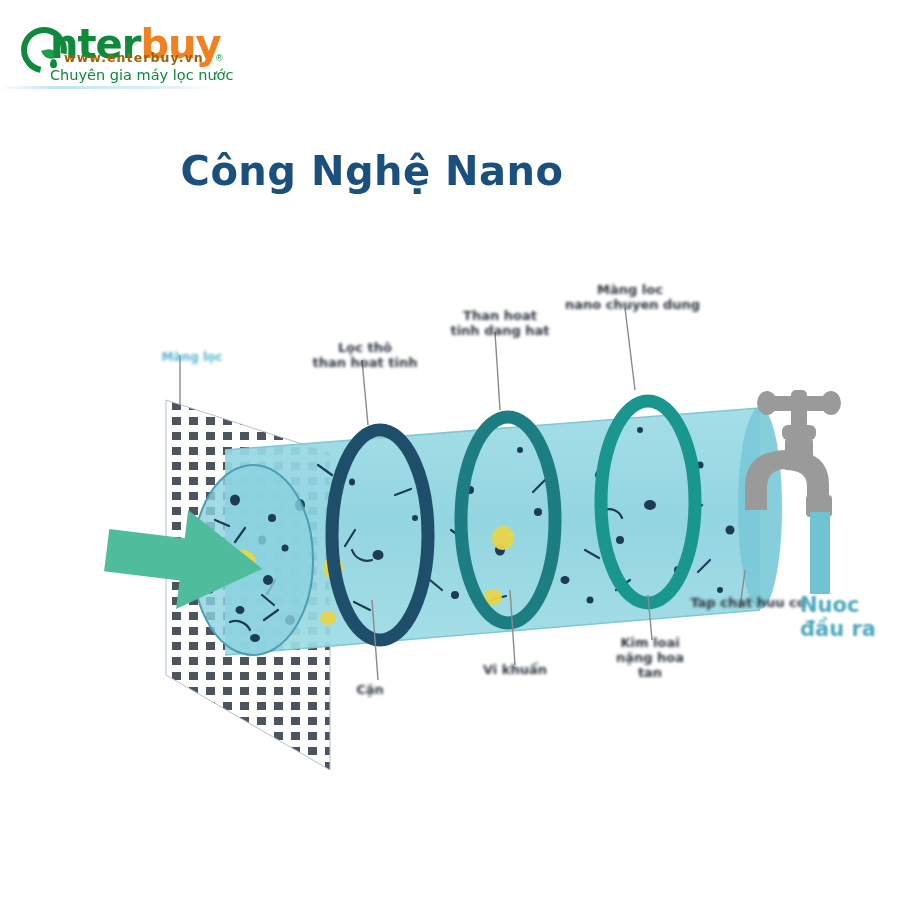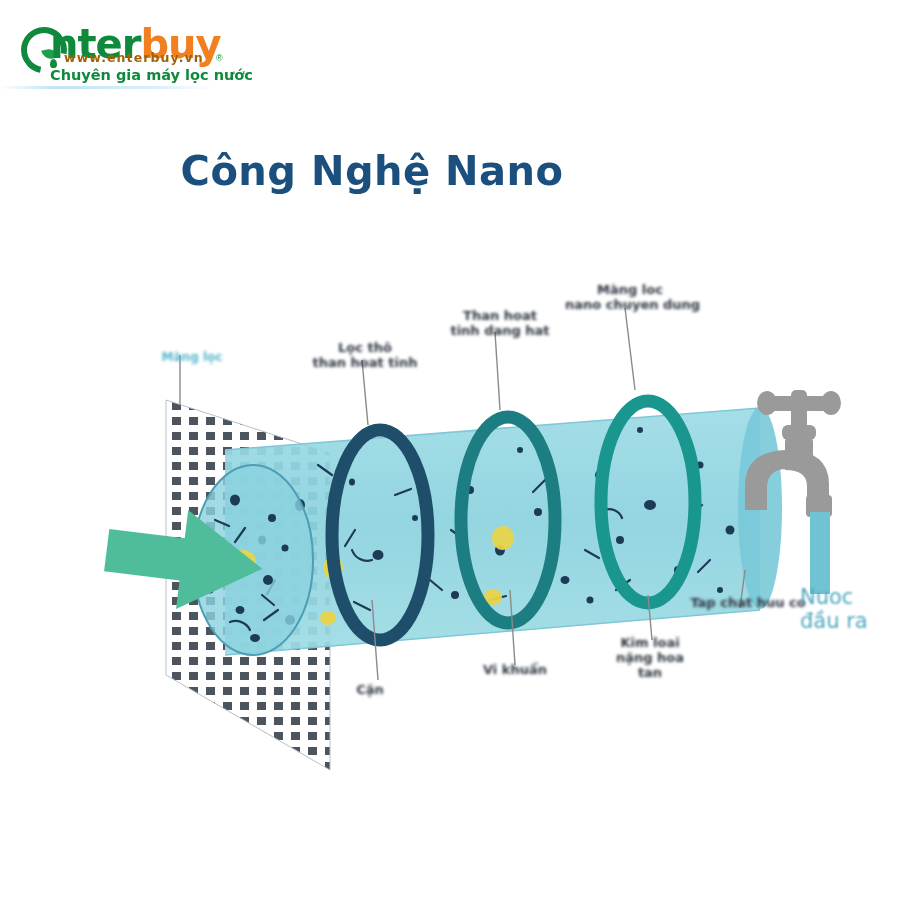--- a/index.html
+++ b/index.html
@@ -39,21 +39,21 @@
   #logo-url{
     position:absolute;left:44px;top:27px;
     font-size:12.5px;font-weight:bold;letter-spacing:1.1px;
     color:#a16207;font-family:"DejaVu Sans", sans-serif;white-space:nowrap;
   }
   #logo-reg{
     position:absolute;left:196px;top:30px;font-size:9px;color:#0F8A3C;
   }
   #logo-tagline{
     position:absolute;left:30px;top:44px;
-    font-size:14.5px;font-weight:bold;color:#0F8A3C;
+    font-size:14.5px;font-weight:normal;color:#0F8A3C;
     font-family:"DejaVu Sans", sans-serif;white-space:nowrap;
   }
   #header-rule{
     position:absolute;left:0;top:69px;width:215px;height:3px;
     background:linear-gradient(90deg,#ffffff 0%,#BFE4F5 25%,#DCEFFA 75%,#ffffff 100%);
   }
 
   
   #page-title{
     position:absolute;left:0;top:148px;width:744px;
@@ -78,25 +78,26 @@
     filter:blur(1.35px);
     white-space:pre;
     text-align:center;
   }
   .blur-label.teal{color:#59B7CE;filter:blur(1.6px);}
   .blur-label.small{font-size:12px;line-height:14px;}
 
   .out-label{
     position:absolute;
     font-family:"DejaVu Sans", sans-serif;
-    font-size:21px;font-weight:normal;
+    font-size:21px;font-weight:bold;
     color:#4FA8BF;
     line-height:24px;
     filter:blur(0.9px);
     white-space:pre;
+    margin-top:8px;
   }
 </style>
 </head>
 <body>
 
 <div id="header">
   <div id="logo-block">
     <div class="logo-ring"></div>
     <div class="logo-leaf"></div>
     <div class="logo-drop"></div>

